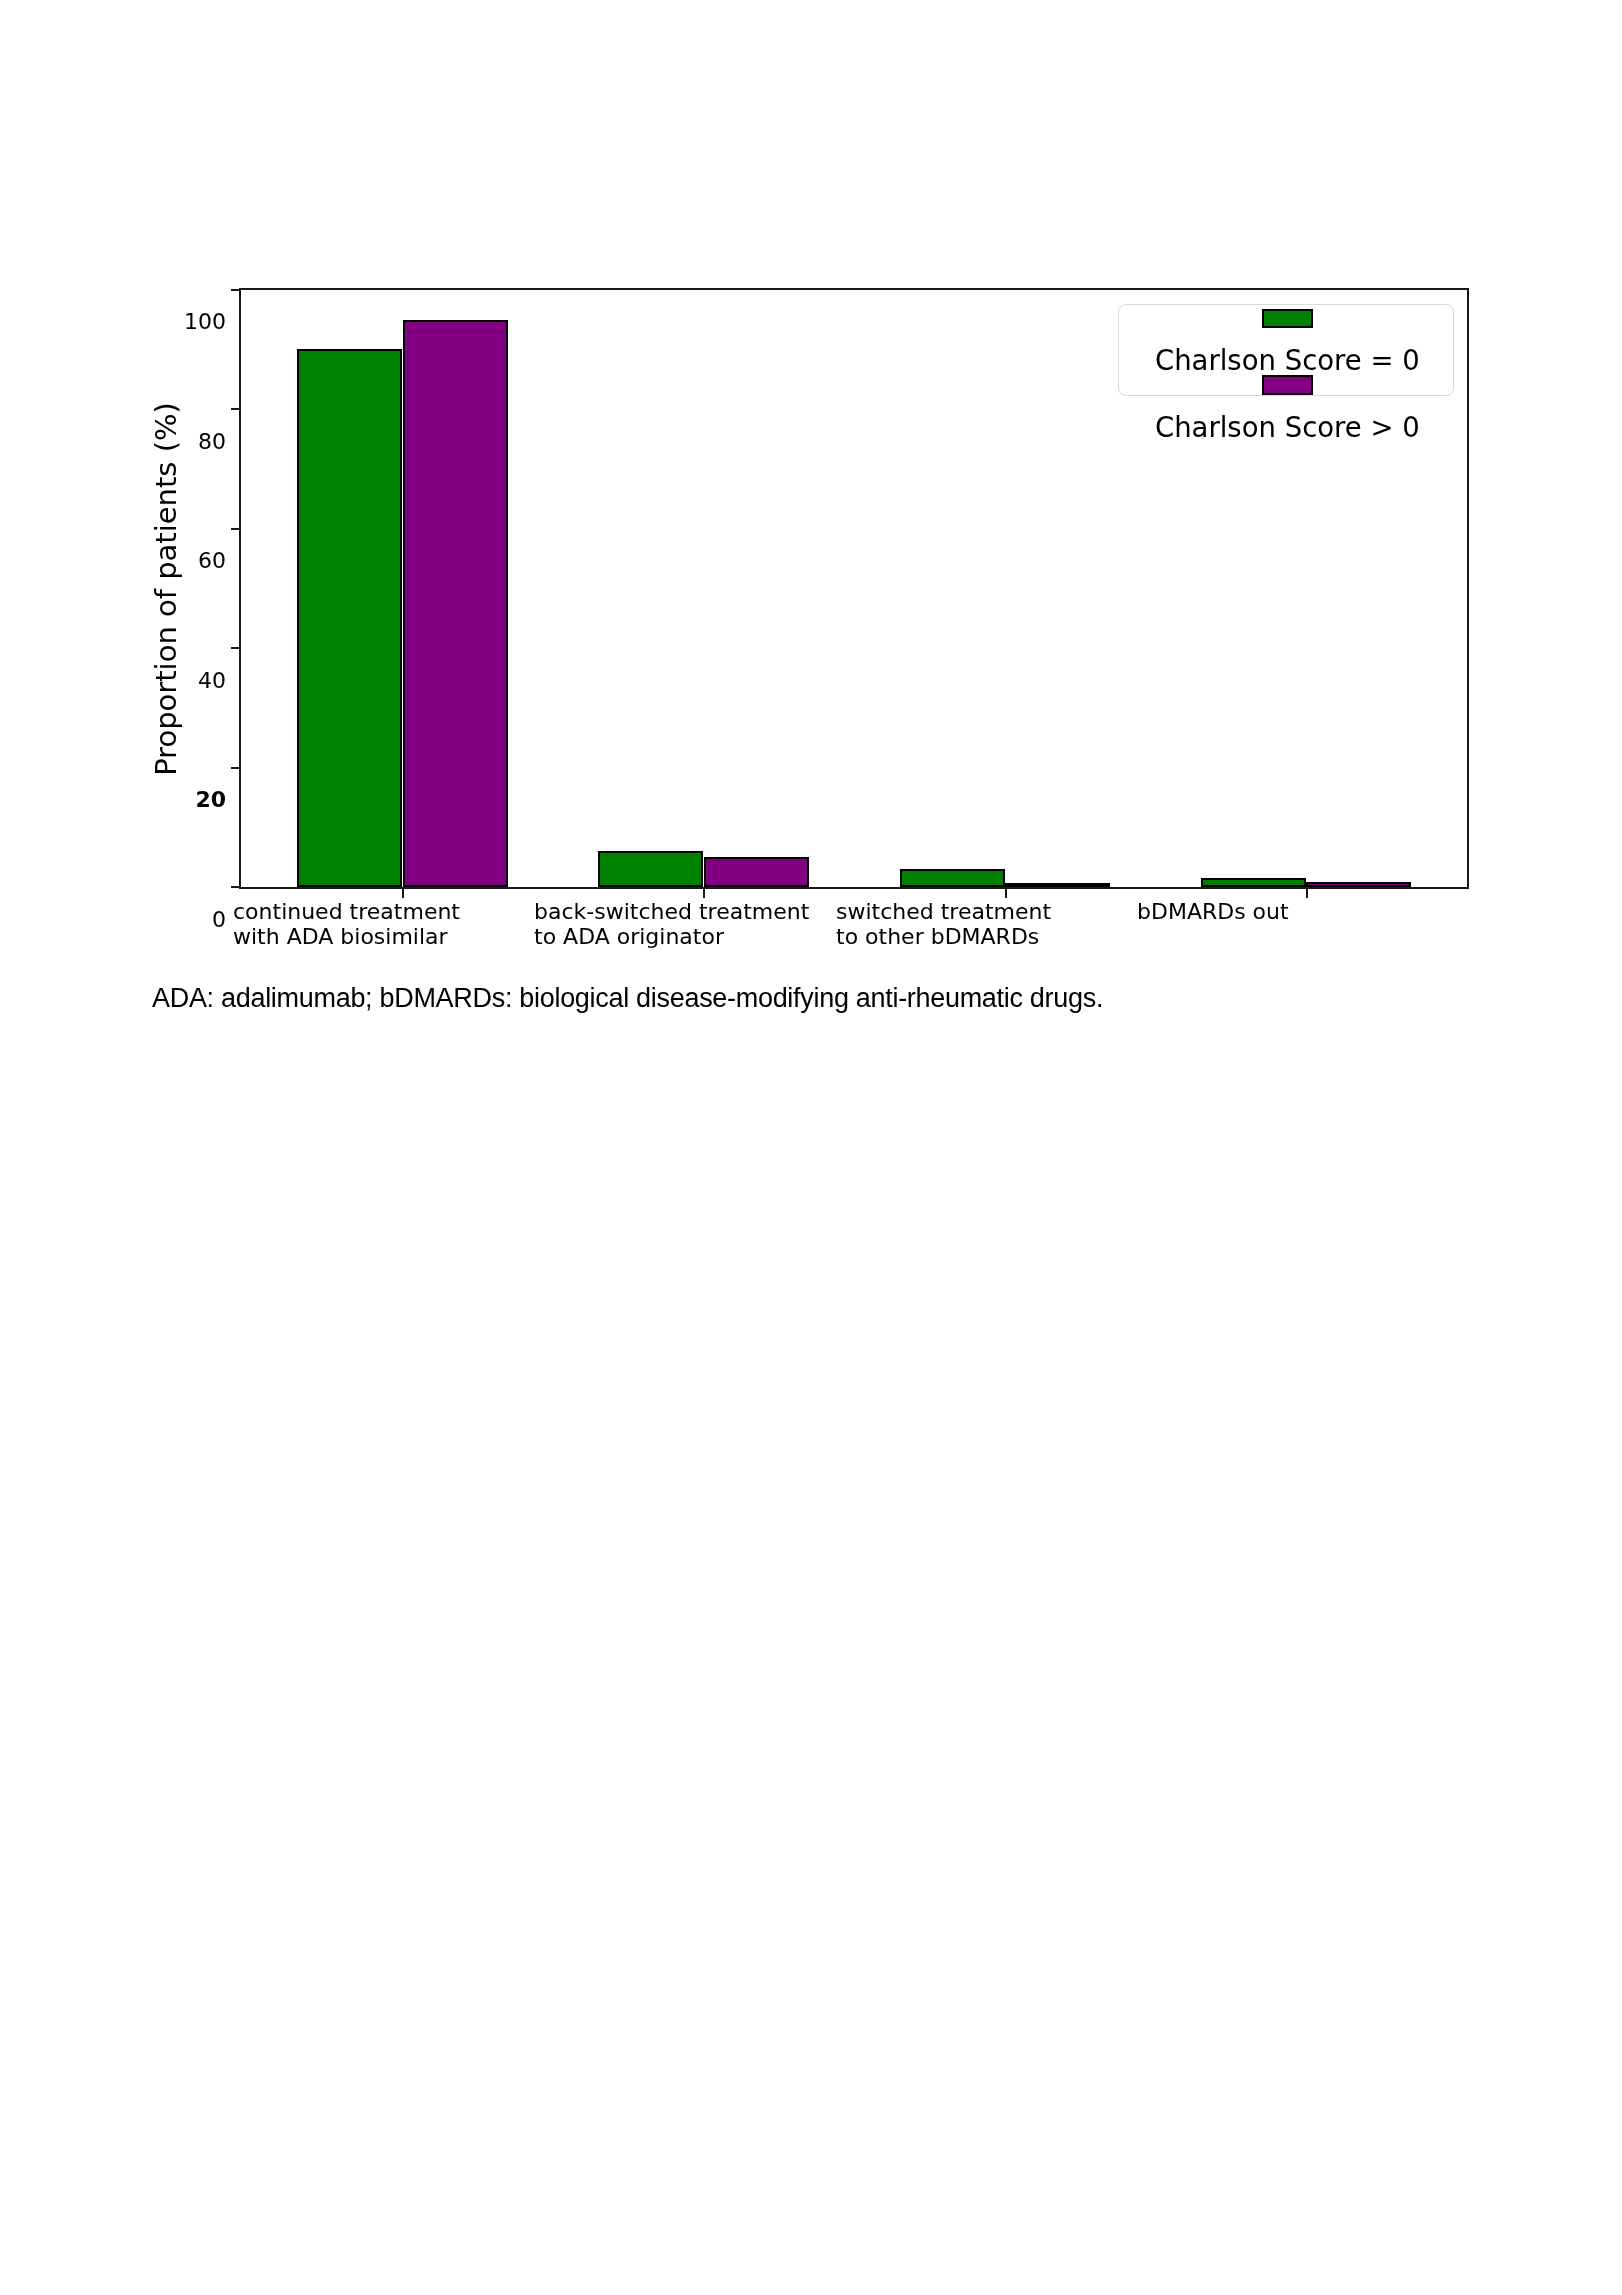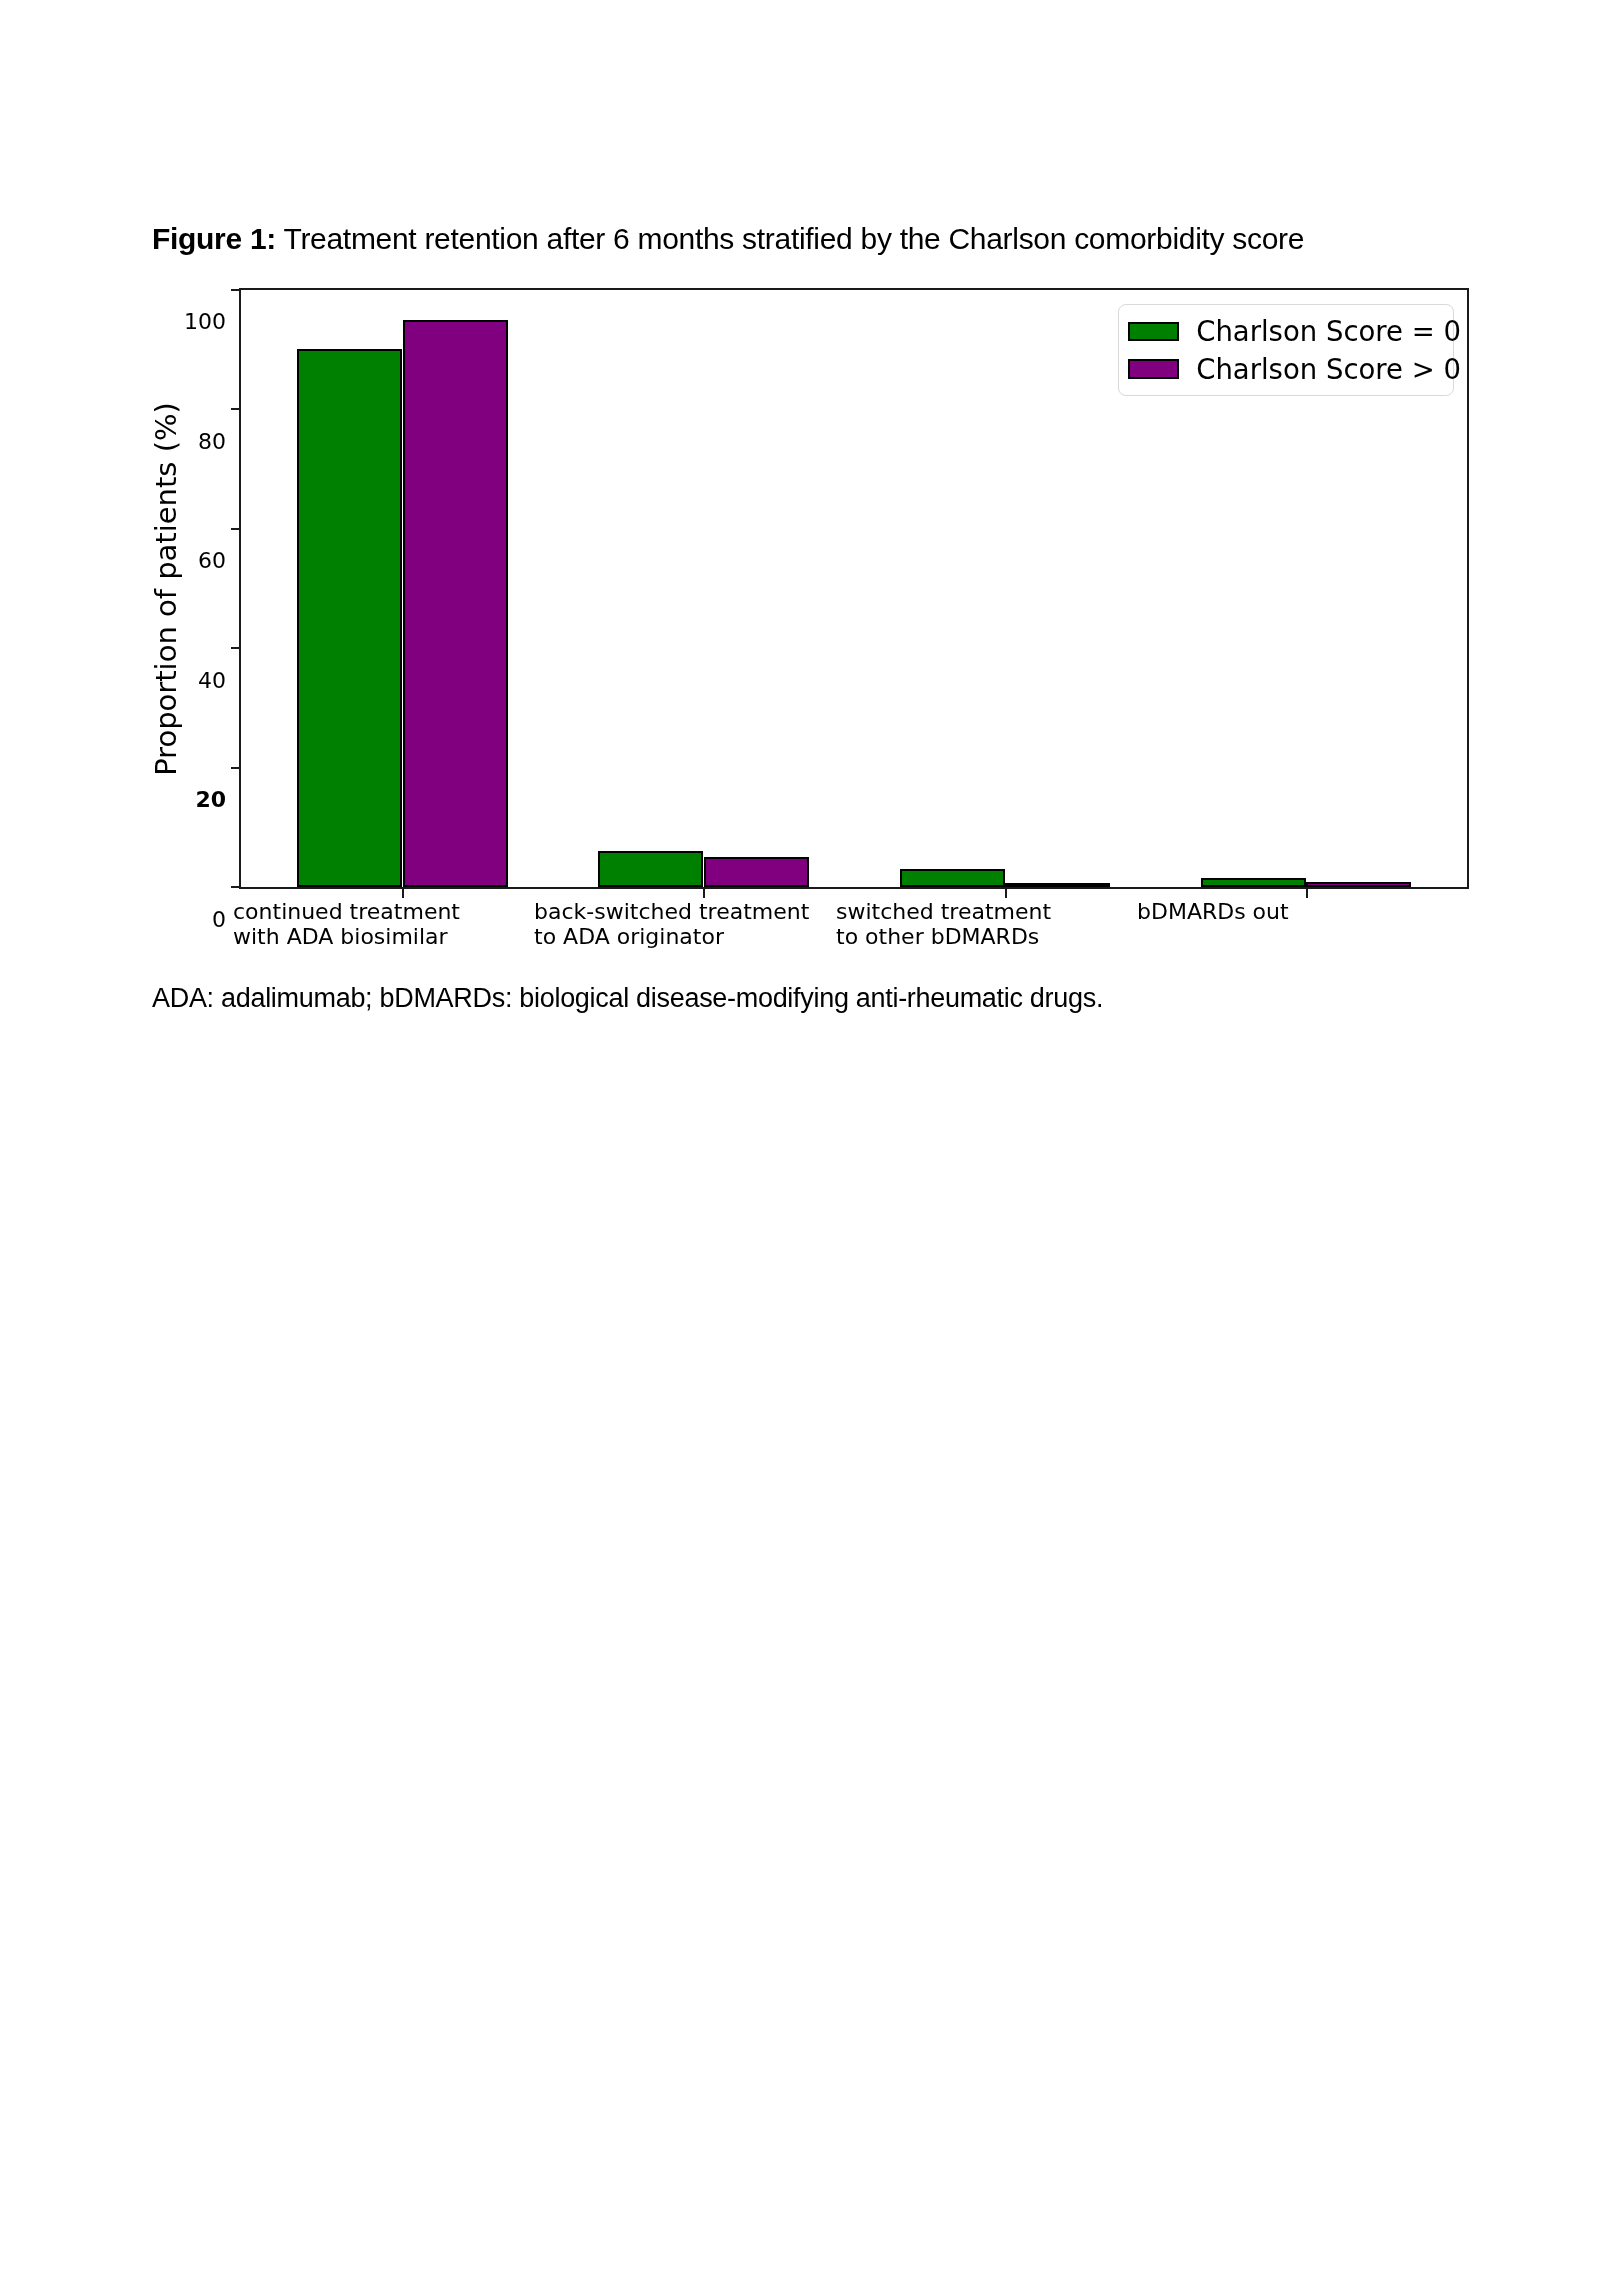--- a/index.html
+++ b/index.html
@@ -50,33 +50,32 @@
   }
   .legend{
     position:absolute;left:1118px;top:304px;
     width:336px;height:92px;
     box-sizing:border-box;
     background:#fff;
     border:1.3px solid #d9d9d9;border-radius:7.9px;
     display:flex;flex-direction:column;justify-content:space-evenly;
     padding:3.9px 6.5px 3.9px 9.2px;
   }
-  .legend-row{display:flex;align-items:center;gap:17px;}
+  .legend-row{display:flex;align-items:center;gap:17px;flex-direction:column;}
   .legend-swatch{
     width:51px;height:19.6px;flex:0 0 auto;
     box-sizing:border-box;border:2px solid #000;
   }
   .legend-label{font-size:27.5px;line-height:30px;white-space:nowrap;}
 </style>
 </head>
 <body>
 
 <div class="page">
 
-  <p class="caption"><span class="bold">Figure 1:</span><span> Treatment retention after 6 months stratified by the Charlson comorbidity score</span></p>
 
   <div class="chart">
     <div class="ylabel">Proportion of patients (%)</div>
 
     <div id="axes-decor">
         <div class="ytick-line" style="left: 231px; top: 886px;"></div>
         <div class="ytick-label" style="left: 147px; top: 876px;">0</div>
         <div class="ytick-line" style="left: 231px; top: 767px;"></div>
         <div class="ytick-label" style="left: 147px; top: 756px; font-weight: bold;">20</div>
         <div class="ytick-line" style="left: 231px; top: 647px;"></div>

